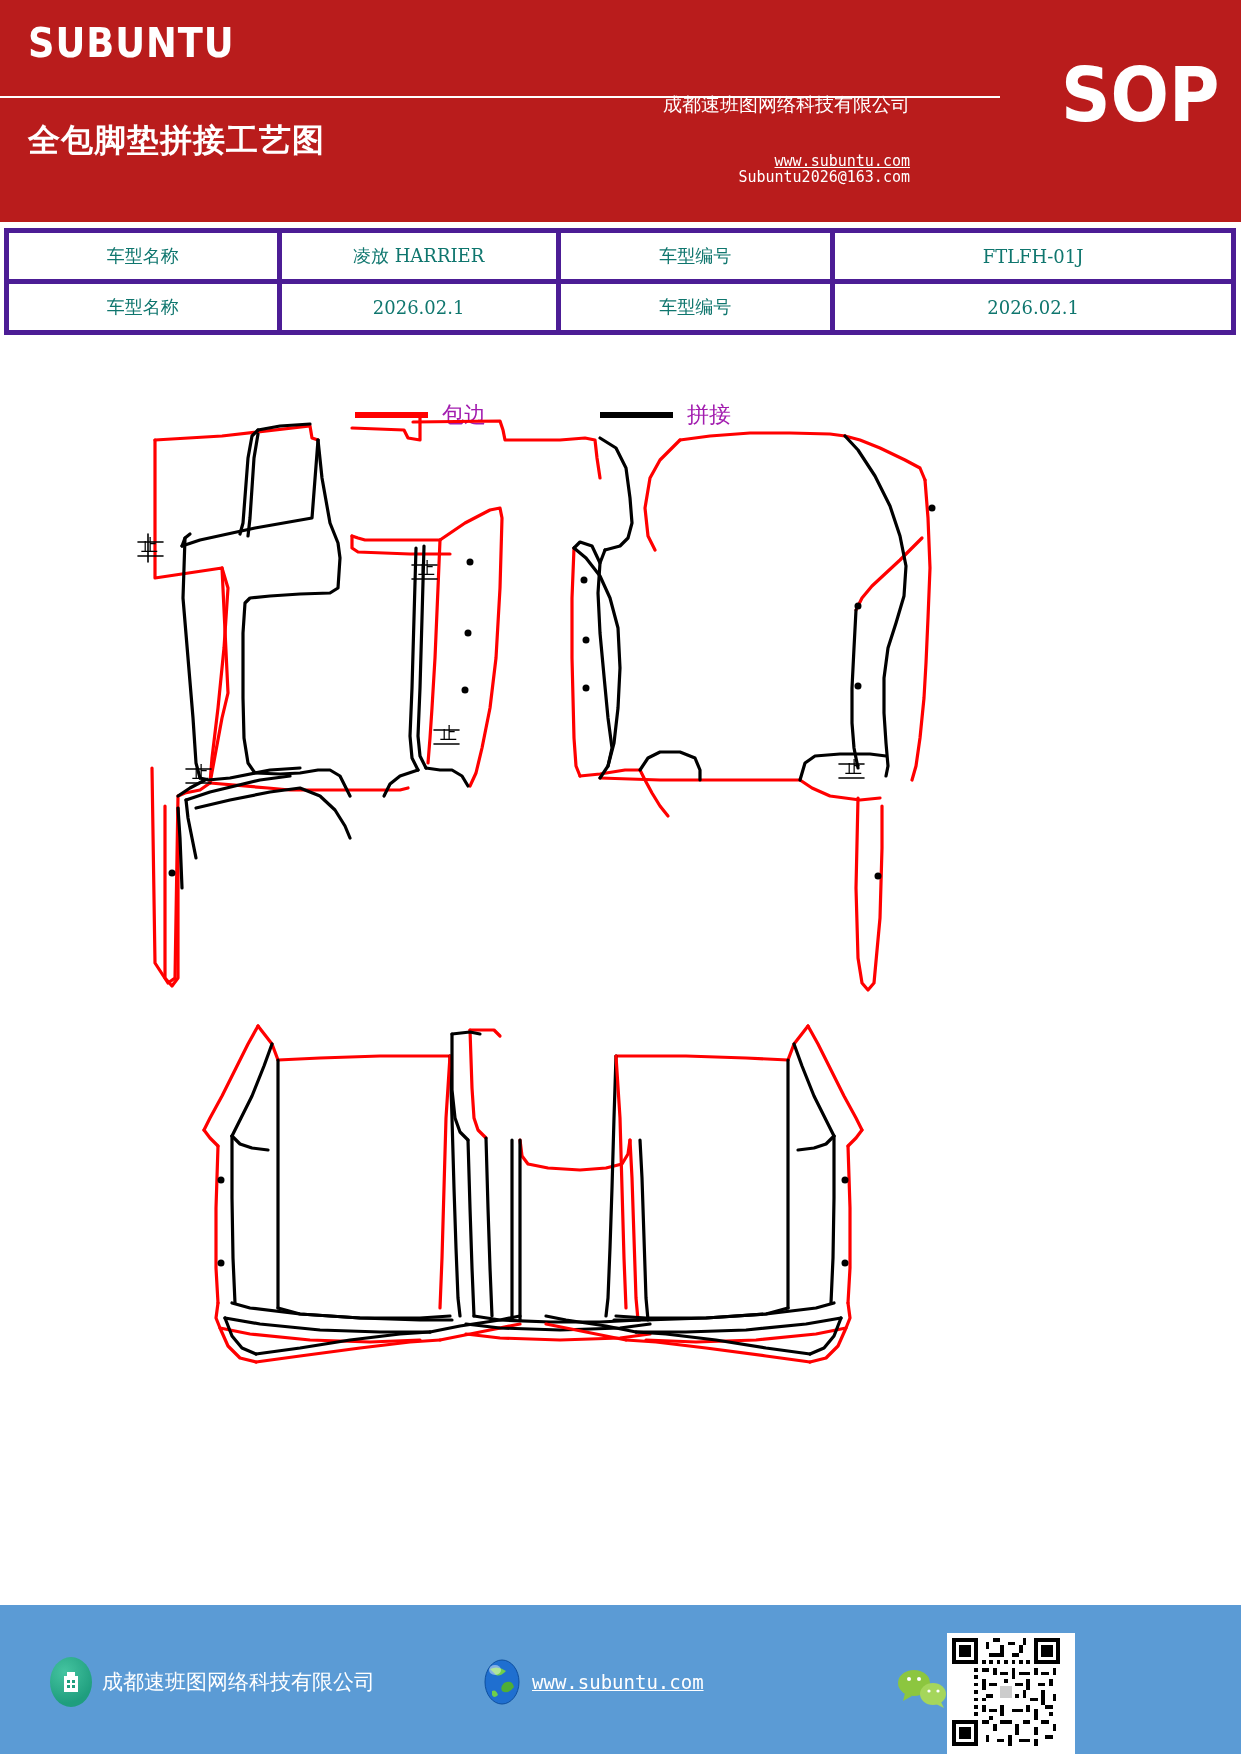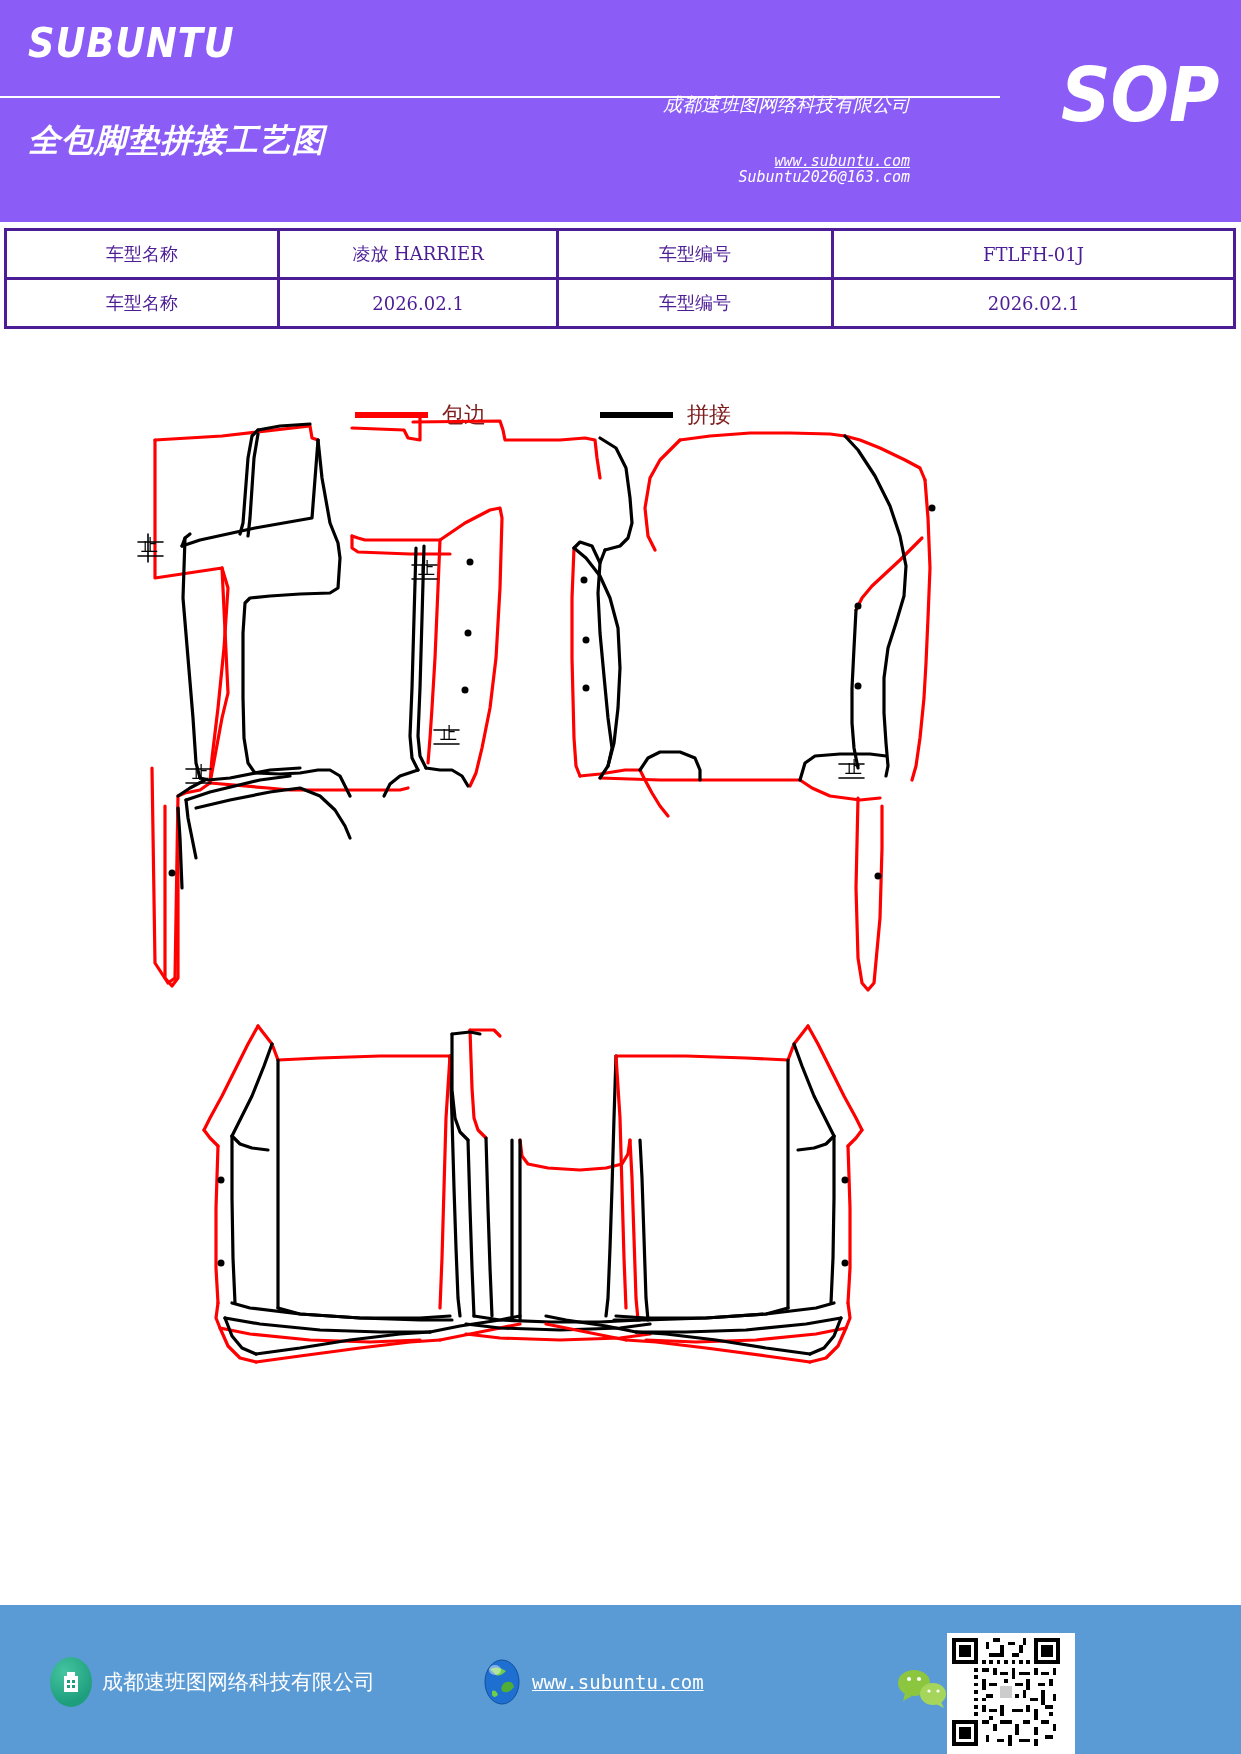--- a/index.html
+++ b/index.html
@@ -7,22 +7,21 @@
     width:1241px;height:1754px;
     background:#ffffff;
     font-family:"Liberation Serif","DejaVu Serif",serif;
     overflow:hidden;position:relative;
   }
   .page{position:relative;width:1241px;height:1754px;}
 
   
   .header{
     position:absolute;left:0;top:0;width:1241px;height:222px;
-    background:#8b5cf6;
-    font-style:italic;
+    background:#b91c1c;
   }
   .logo{
     position:absolute;left:28px;top:20px;
     color:#ffffff;font-family:"DejaVu Sans","Liberation Sans",sans-serif;
     font-weight:bold;font-size:40px;letter-spacing:1px;
     transform:scaleX(0.92);transform-origin:left center;
   }
   .hrule{
     position:absolute;left:0;top:96px;width:1000px;height:2px;
     background:#ffffff;
@@ -55,43 +54,43 @@
     text-align:right;color:#ffffff;font-size:15px;
     font-family:"DejaVu Sans Mono","Liberation Mono",monospace;
   }
 
   
   .info-table{
     position:absolute;left:4px;top:228px;width:1232px;
     border-collapse:collapse;
   }
   .info-table td{
-    border:3px solid #4c1d95;
+    border:5px solid #4c1d95;
     height:44px;
     text-align:center;vertical-align:middle;
-    font-size:18px;color:#4c1d95;
+    font-size:18px;color:#0f766e;
     font-family:"DejaVu Serif","Liberation Serif",serif;
   }
   .c1{width:274px;}
   .c2{width:278px;border-radius:16px;}
   .c3{width:276px;}
   .c4{width:404px;}
   .val{font-family:"DejaVu Sans","Liberation Sans",sans-serif;font-size:17px;}
 
   
   .legend{
     position:absolute;left:0;top:400px;width:1241px;height:46px;
   }
   .leg-item{position:absolute;display:flex;align-items:center;gap:14px;}
   .leg-a{left:355px;top:0;}
   .leg-b{left:600px;top:0;}
   .leg-line{display:block;width:73px;height:6px;}
   .leg-red{background:#ff0000;}
   .leg-black{background:#000000;}
-  .leg-txt{font-size:22px;color:#7f1d1d;font-family:"DejaVu Serif","Liberation Serif",serif;}
+  .leg-txt{font-size:22px;color:#a21caf;font-family:"DejaVu Serif","Liberation Serif",serif;}
 
   
   .drawing{
     position:absolute;left:0;top:418px;width:1241px;height:1190px;
   }
   .drawing svg{display:block;width:1241px;height:1190px;}
   .mk{font-family:"DejaVu Serif","Liberation Serif",serif;font-size:17px;fill:#000;}
 
   
   .footer{

